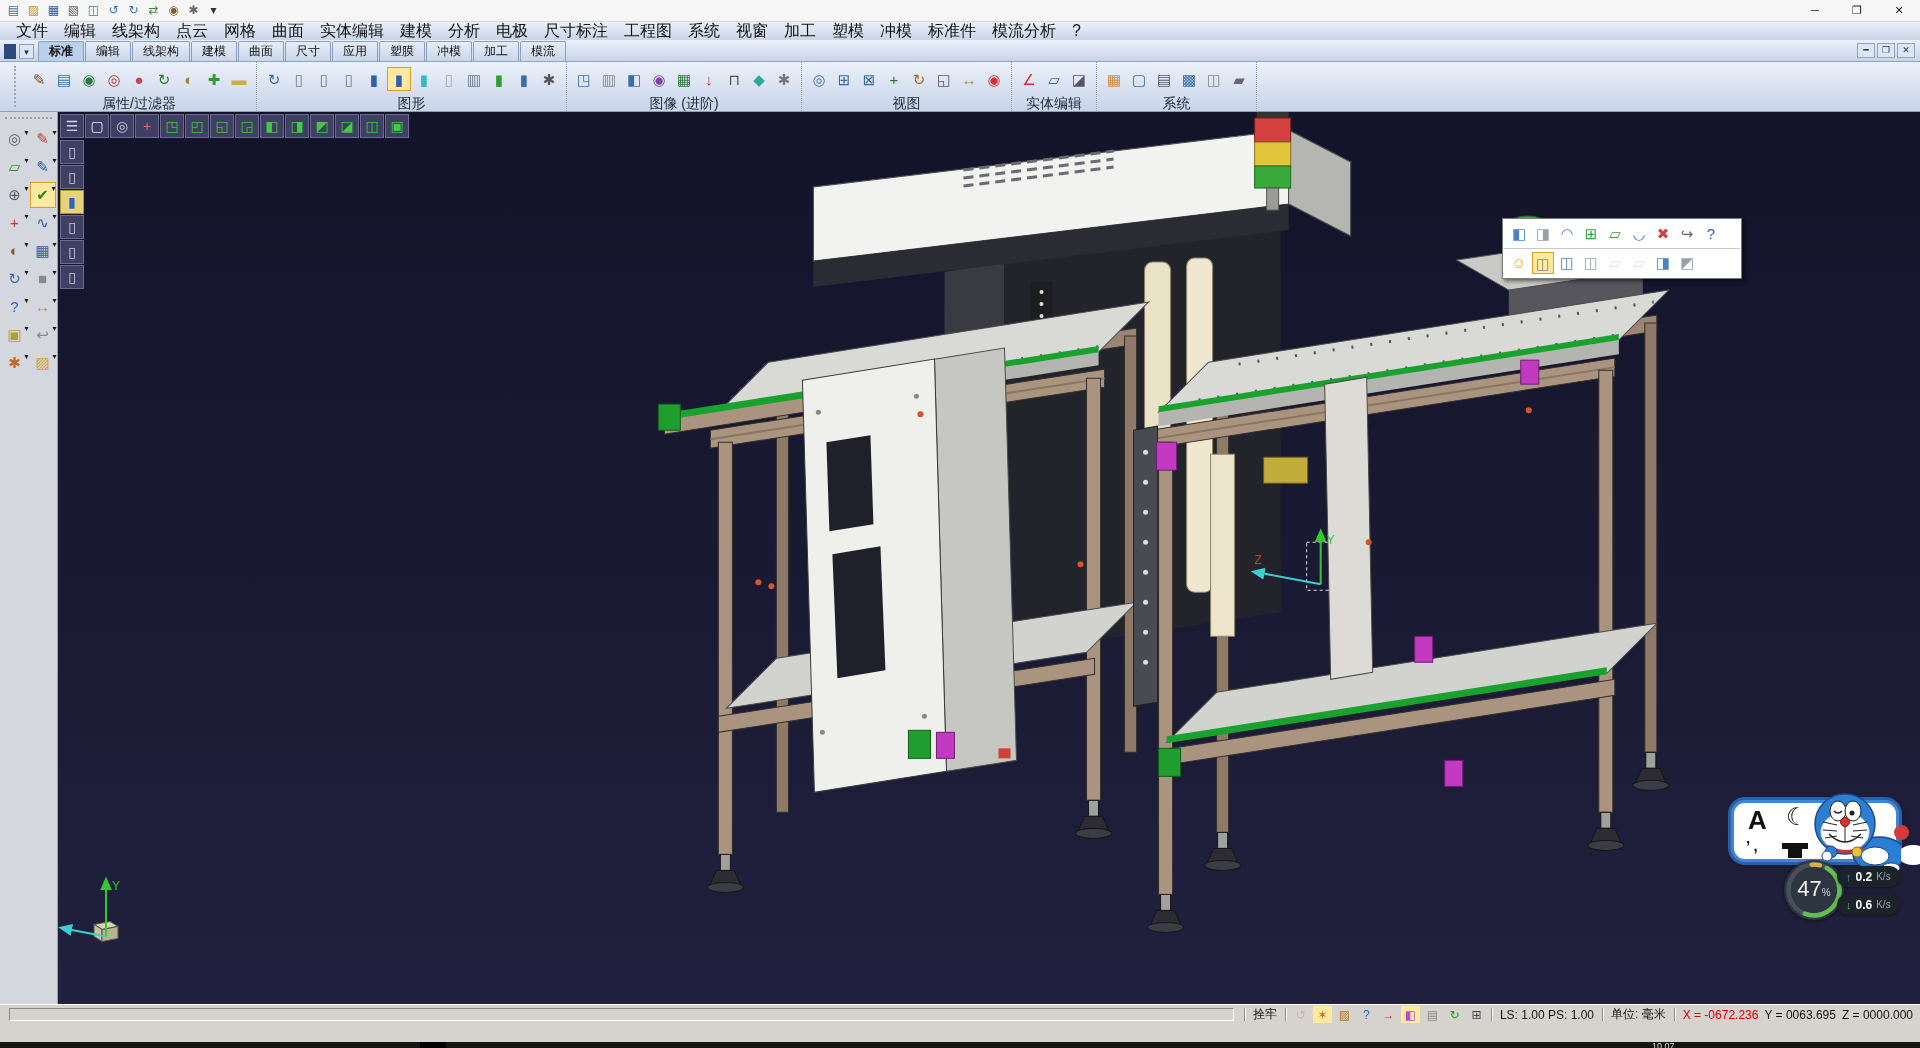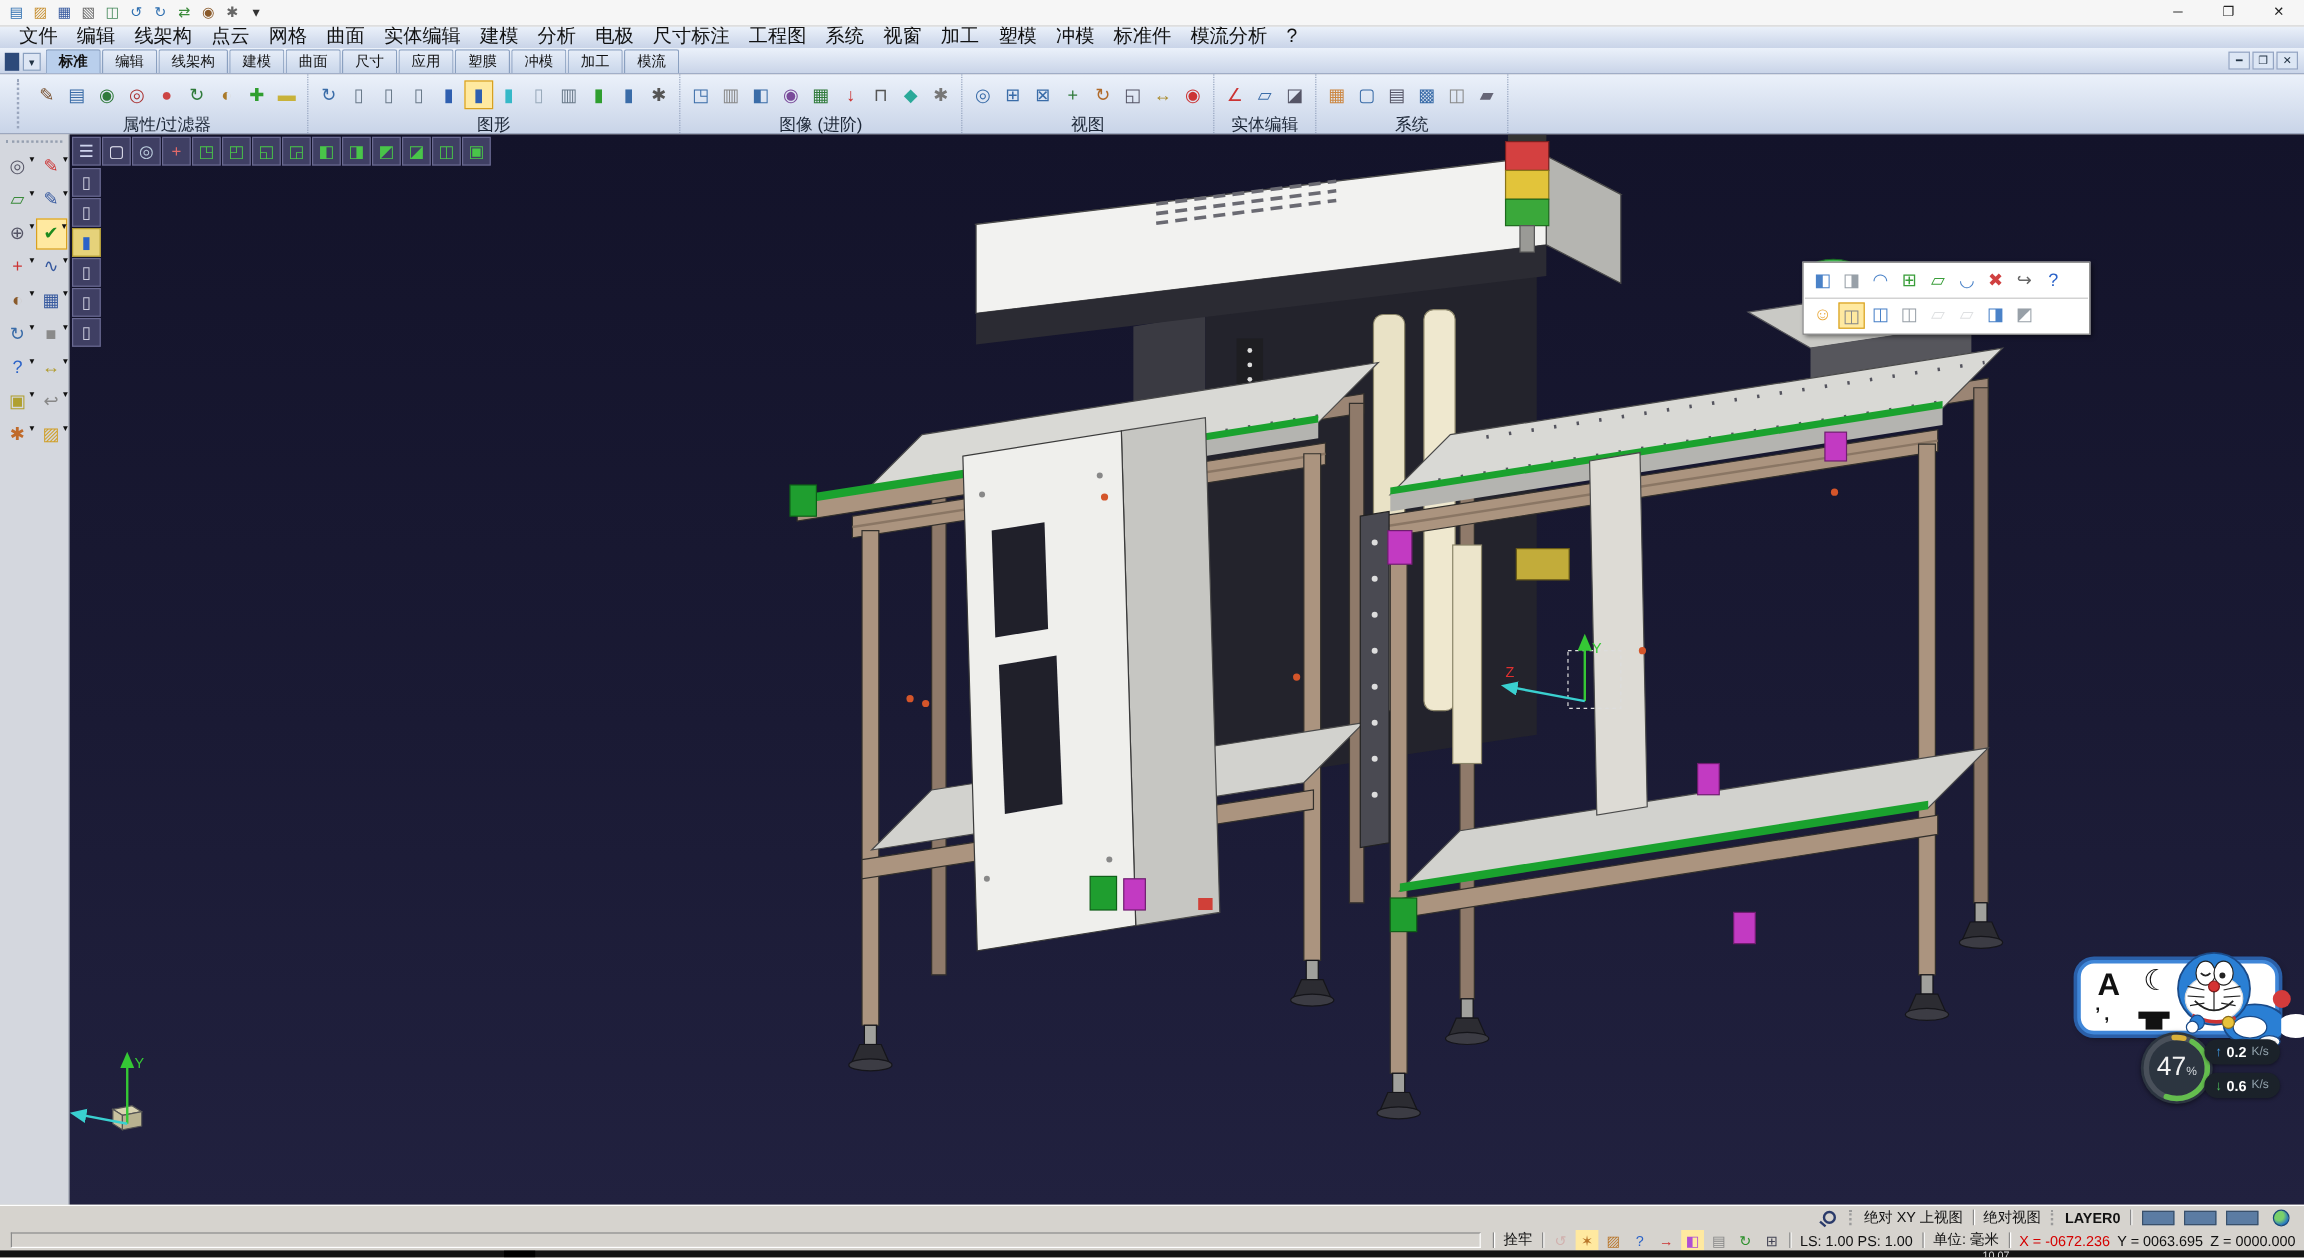--- a/index.html
+++ b/index.html
@@ -552,35 +552,20 @@
           <span class="arr dn">↓</span>
           <b>0.6</b>
           <span class="unit">K/s</span>
         </div>
       </div>
     </div>
   </div>
 </div>
 
 <div class="statusbar">
-  <div class="srow srow1">
-    <div class="fillflat"></div>
-    <span class="mag"></span>
-    <span class="dots"></span>
-    <span class="stext">绝对 XY 上视图</span>
-    <span class="vsep"></span>
-    <span class="stext">绝对视图</span>
-    <span class="dots"></span>
-    <span class="stext bold">LAYER0</span>
-    <span class="vsep"></span>
-    <span class="swatch"></span>
-    <span class="swatch"></span>
-    <span class="swatch"></span>
-    <span class="globe"></span>
-  </div>
   <div class="srow srow2">
     <div class="fill"></div>
     <span class="vsep"></span>
     <span class="stext">拴牢</span>
     <span class="vsep"></span>
     <span class="sicons">
         <span class="icon dis" style="color: rgb(204, 136, 136);">↺</span>
         <span class="icon sel" style="color: rgb(184, 118, 42);">✶</span>
         <span class="icon" style="color: rgb(184, 118, 42);">▨</span>
         <span class="icon" style="color: rgb(42, 98, 200);">?</span>

